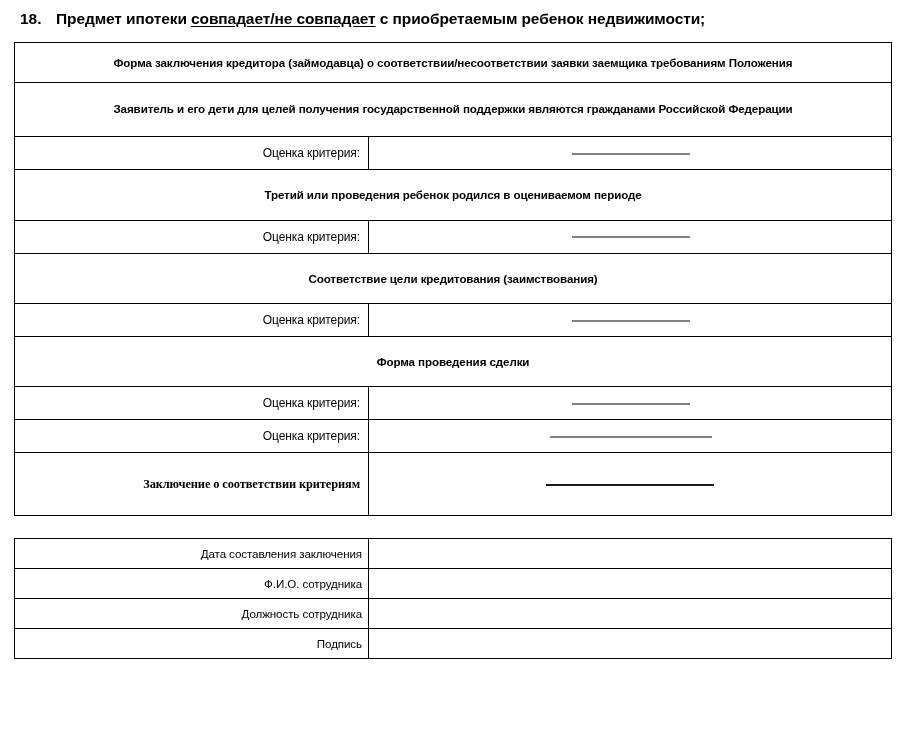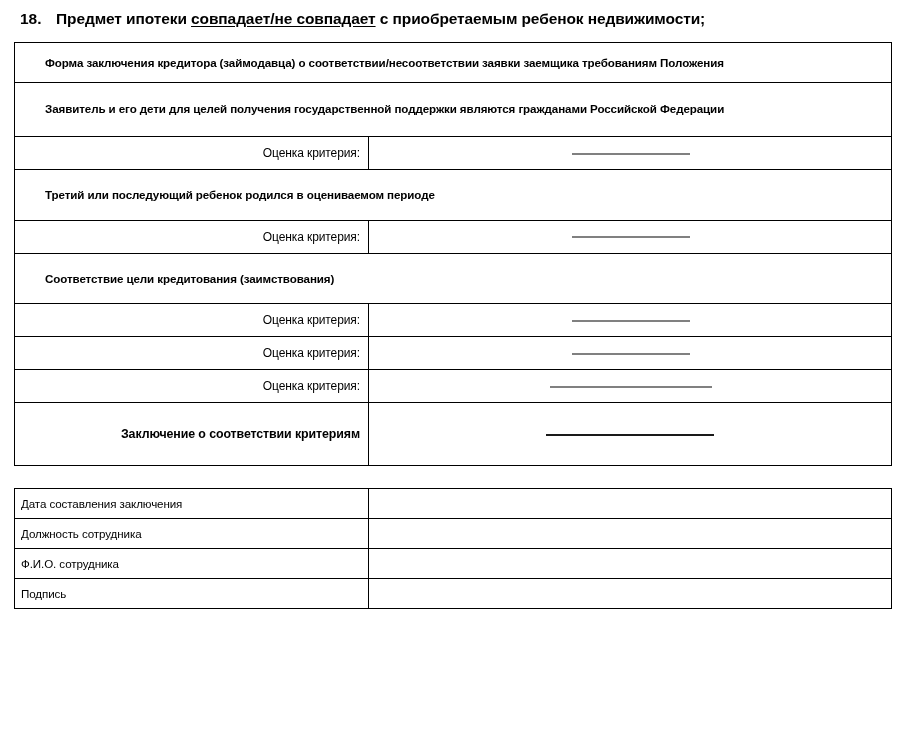--- a/index.html
+++ b/index.html
@@ -57,21 +57,21 @@
   }
   .doc-table td {
     border: 1.6px solid #000000;
     padding: 0;
     vertical-align: middle;
     background: #fff;
   }
 
   
   .band {
-    text-align: left;
+    text-align: center;
     font-weight: bold;
     font-size: 11.6px;
     line-height: 1.85;
     padding: 9px 30px !important;
     letter-spacing: -0.1px;
   }
   .band.tall {
     padding: 13px 30px !important;
     line-height: 2.3;
   }
@@ -102,36 +102,36 @@
     height: 2px;
     background: #808080;
     vertical-align: middle;
   }
   .rule.w-short  { width: 118px; margin-left: 2px; }
   .rule.w-mid    { width: 118px; margin-left: 2px; }
   .rule.w-long   { width: 162px; margin-left: 2px; }
   .rule.w-final  { width: 168px; background: #1a1a1a; height: 2px; }
 
   .conclusion-row td.value-cell { padding: 22px 0 !important; }
-  .conclusion-row td.label-cell { padding: 22px 8px !important; }
+  .conclusion-row td.label-cell { padding: 22px 8px !important; font-family: Liberation Serif, serif; }
 
   
   .sign-table {
     border-collapse: collapse;
     table-layout: fixed;
     margin: 22px 0 0 14px;
     width: 877px;
   }
   .sign-table td {
     border: 1.6px solid #000000;
     padding: 0;
     background: #fff;
   }
   .sign-label {
-    text-align: left;
+    text-align: right;
     font-size: 11.6px;
     padding: 8px 6px !important;
     letter-spacing: -0.1px;
   }
   .sign-value {
     padding: 6px 0 !important;
   }
 </style>
 </head>
 <body>
@@ -159,35 +159,38 @@
 
     <tr>
       <td colspan="2" class="band tall">Заявитель и его дети для целей получения государственной поддержки являются гражданами Российской Федерации</td>
     </tr>
     <tr>
       <td class="label-cell">Оценка критерия:</td>
       <td class="value-cell"><span class="rule w-short"></span></td>
     </tr>
 
     <tr>
-      <td colspan="2" class="band single">Третий или последующий ребенок родился в оцениваемом периоде</td>
+      <td colspan="2" class="band single">Третий или проведения ребенок родился в оцениваемом периоде</td>
     </tr>
     <tr>
       <td class="label-cell">Оценка критерия:</td>
       <td class="value-cell"><span class="rule w-short"></span></td>
     </tr>
 
     <tr>
       <td colspan="2" class="band single">Соответствие цели кредитования (заимствования)</td>
     </tr>
     <tr>
       <td class="label-cell">Оценка критерия:</td>
       <td class="value-cell"><span class="rule w-mid"></span></td>
     </tr>
 
+    <tr>
+      <td colspan="2" class="band single">Форма проведения сделки</td>
+    </tr>
     <tr>
       <td class="label-cell">Оценка критерия:</td>
       <td class="value-cell"><span class="rule w-mid"></span></td>
     </tr>
 
     <tr>
       <td class="label-cell">Оценка критерия:</td>
       <td class="value-cell"><span class="rule w-long"></span></td>
     </tr>
 
@@ -203,25 +206,25 @@
   <colgroup>
     <col style="width:354px">
     <col style="width:523px">
   </colgroup>
   <tbody>
     <tr>
       <td class="sign-label">Дата составления заключения</td>
       <td class="sign-value"></td>
     </tr>
     <tr>
+      <td class="sign-label">Ф.И.О. сотрудника</td>
+      <td class="sign-value"></td>
+    </tr>
+    <tr>
       <td class="sign-label">Должность сотрудника</td>
-      <td class="sign-value"></td>
-    </tr>
-    <tr>
-      <td class="sign-label">Ф.И.О. сотрудника</td>
       <td class="sign-value"></td>
     </tr>
     <tr>
       <td class="sign-label">Подпись</td>
       <td class="sign-value"></td>
     </tr>
   </tbody>
 </table>
 
 </body></html>

